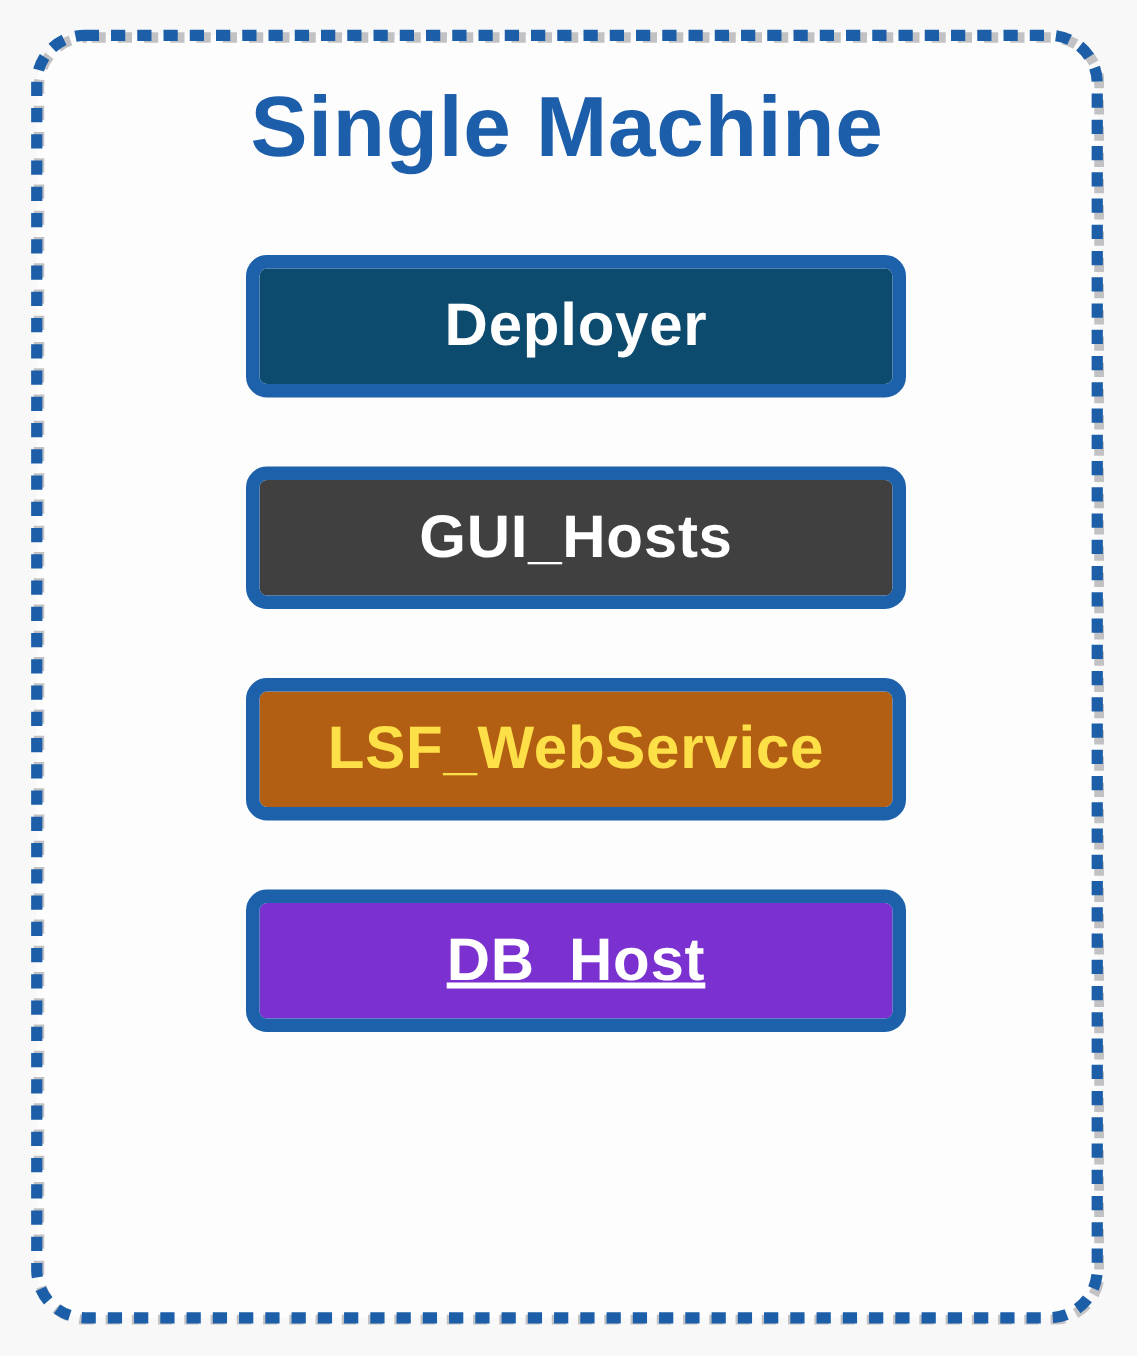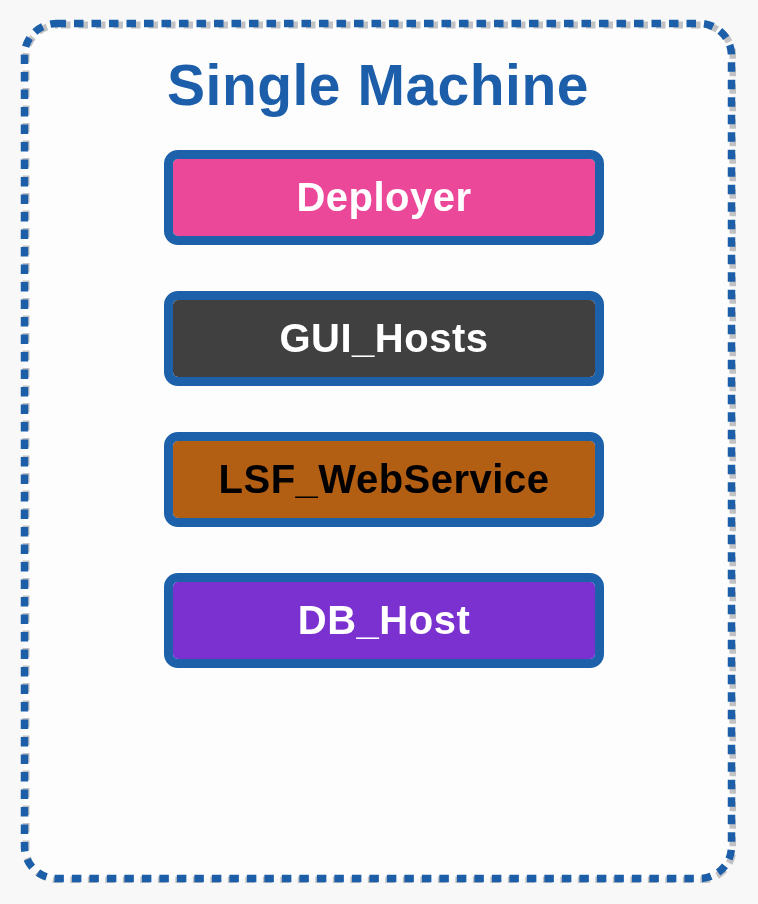--- a/index.html
+++ b/index.html
@@ -37,21 +37,21 @@
     position: relative;
     width: 100%;
     height: 100%;
     box-sizing: border-box;
     padding-top: 38px;
     display: flex;
     flex-direction: column;
     align-items: center;
   }
   .group-title {
-    margin: 0 0 36px 0;
+    margin: 0 0 56px 0;
     font-size: 57px;
     line-height: 1.0;
     font-weight: 700;
     letter-spacing: 0.5px;
     text-align: center;
   }
   .node-stack {
     display: flex;
     flex-direction: column;
     align-items: center;
@@ -90,33 +90,33 @@
       <rect x="6" y="6" width="707" height="855" rx="32" fill="none" stroke-width="7" stroke-dasharray="9.5 8" stroke-dashoffset="-3" stroke="#c2c2c4"></rect>
 
       <rect x="4.5" y="4.5" width="707" height="855" rx="32" fill="none" stroke-width="7.5" stroke-dasharray="9.5 8" stroke="#1c5fa8"></rect>
     </svg>
 
     <div class="group-content">
       <h1 class="group-title" style="color: rgb(28, 94, 169);">Single Machine</h1>
 
       <div class="node-stack">
 
-        <div class="node" style="background-color: #ec4899; border-color: rgb(29, 97, 170);">
+        <div class="node" style="background-color: #0c4a6e; border-color: rgb(29, 97, 170);">
           <span class="node-label" style="color: rgb(255, 255, 255);">Deployer</span>
         </div>
 
 
         <div class="node" style="background-color: #404040; border-color: rgb(29, 97, 170);">
           <span class="node-label" style="color: rgb(255, 255, 255);">GUI_Hosts</span>
         </div>
 
         <div class="node" style="background-color: rgb(178, 94, 19); border-color: rgb(29, 97, 170);">
-          <span class="node-label" style="color: #000000;">LSF_WebService</span>
+          <span class="node-label" style="color: #fde047;">LSF_WebService</span>
         </div>
 
         <div class="node" style="background-color: rgb(123, 49, 208); border-color: rgb(29, 97, 170);">
-          <span class="node-label" style="color: rgb(255, 255, 255);">DB_Host</span>
+          <span class="node-label" style="color: rgb(255, 255, 255); text-decoration: underline;">DB_Host</span>
         </div>
 
       </div>
     </div>
   </div>
 </div>
 
 </body></html>

